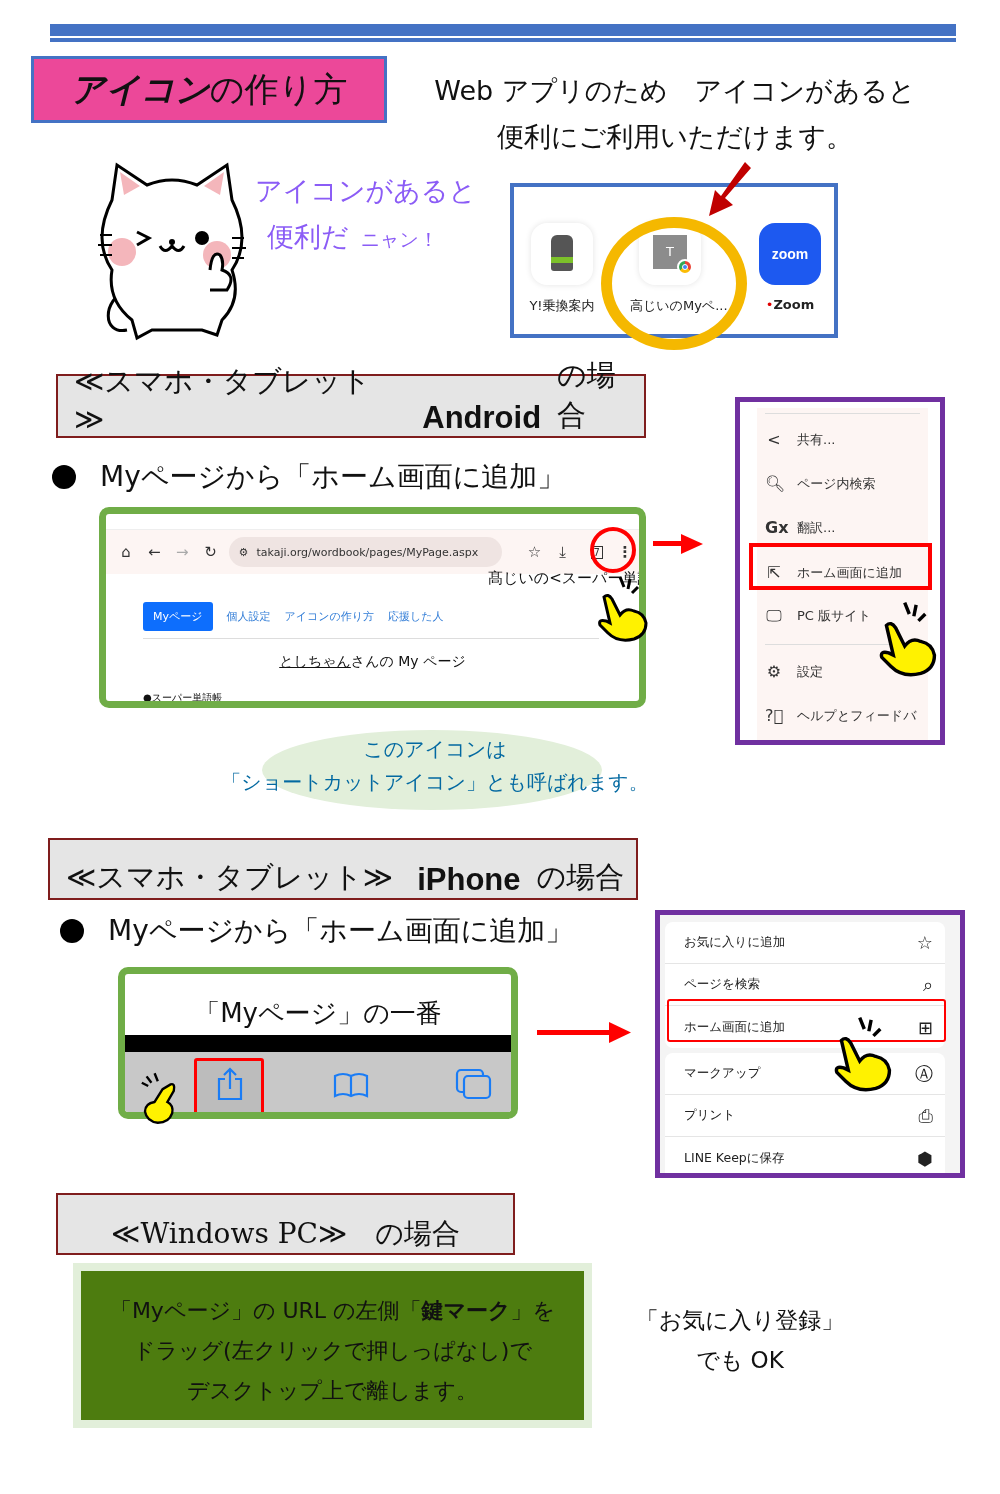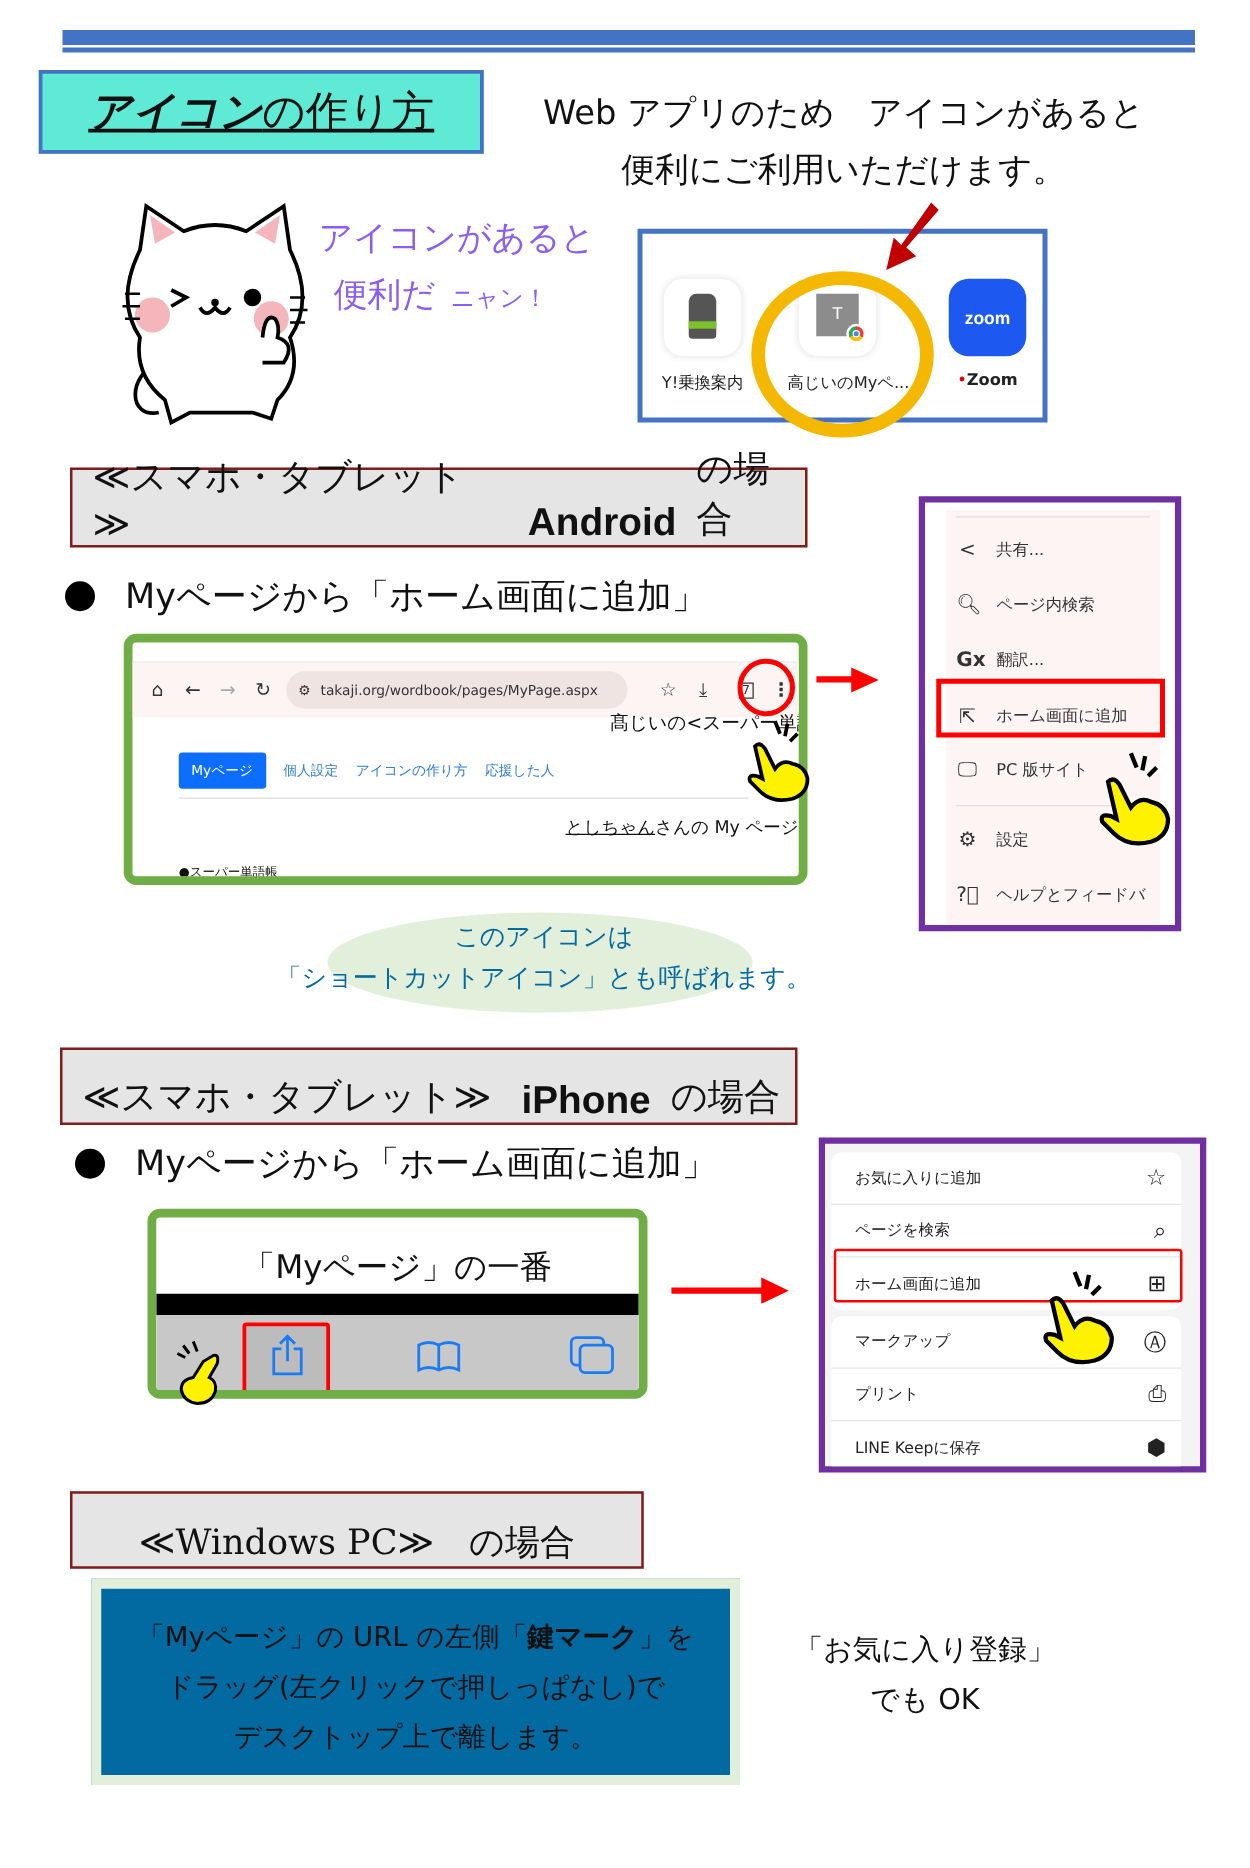--- a/index.html
+++ b/index.html
@@ -5,22 +5,22 @@
   * { box-sizing: border-box; margin: 0; padding: 0; }
   html, body { width: 1000px; height: 1494px; background: #ffffff; overflow: hidden; }
   body { position: relative; font-family: "DejaVu Sans", "Liberation Sans", sans-serif; color: #111; }
   .abs { position: absolute; }
 
   
   .rule-thick { left: 50px; top: 24px; width: 906px; height: 12px; background: #4472c4; }
   .rule-thin { left: 50px; top: 38px; width: 906px; height: 4px; background: #4472c4; }
 
   
-  .title-box { left: 31px; top: 56px; width: 356px; height: 67px; border: 3px solid #4472c4; background: #5eead4;
-    display: flex; align-items: center; justify-content: center; font-size: 34px; text-decoration: underline; }
+  .title-box { left: 31px; top: 56px; width: 356px; height: 67px; border: 3px solid #4472c4; background: #ec4899;
+    display: flex; align-items: center; justify-content: center; font-size: 34px; }
   .title-box .strong { font-weight: bold; font-style: italic; }
   .intro { left: 410px; top: 68px; width: 530px; text-align: center; font-size: 27px; line-height: 46px; color: #111; }
 
   
   .cat { left: 92px; top: 160px; width: 160px; height: 185px; }
   .cat-speech { left: 255px; top: 168px; color: #8b5cf6; font-size: 27px; line-height: 46px; }
   .cat-speech .small { font-size: 19px; margin-left: 12px; }
 
   
   .icons-panel { left: 510px; top: 183px; width: 328px; height: 155px; border: 4px solid #4472c4; background: #fff; }
@@ -39,21 +39,21 @@
 
   
   .android-frame { left: 99px; top: 507px; width: 547px; height: 201px; border: 7px solid #70ad47; border-radius: 10px; background: #fff; overflow: hidden; }
   .toolbar { position: absolute; left: 0; top: 15px; width: 100%; height: 45px; background: #fdf5f3; border-top: 1px solid #eee; display: flex; align-items: center; font-size: 15px; color: #333; }
   .tb-btn { width: 32px; text-align: center; }
   .url-bar { margin-left: 4px; width: 310px; height: 30px; border-radius: 15px; background: #efe4e2; display: flex; align-items: center; font-size: 11px; padding-left: 10px; gap: 8px; }
   .page-heading { position: absolute; top: 55px; width: 100%; text-align: right; font-size: 15px; margin-left: 41px; }
   .nav-tabs { position: absolute; top: 88px; left: 37px; display: flex; gap: 14px; font-size: 11px; color: #2f7bd6; align-items: center; }
   .nav-tabs .active { background: #0d6efd; color: #fff; padding: 7px 10px; border-radius: 3px; }
   .hr { position: absolute; left: 37px; right: 40px; top: 124px; border-top: 1px solid #ddd; }
-  .mypage-line { position: absolute; top: 139px; width: 100%; text-align: right; font-size: 14px; }
+  .mypage-line { position: absolute; top: 139px; width: 100%; text-align: center; font-size: 14px; }
   .mypage-line u { text-decoration: underline; }
   .wordbook-line { position: absolute; left: 37px; top: 177px; font-size: 10px; }
   .red-circle { left: 590px; top: 527px; width: 46px; height: 46px; border: 4px solid #ff0000; border-radius: 50%; }
 
   
   .android-menu { left: 735px; top: 397px; width: 210px; height: 348px; border: 5px solid #7030a0; background: #fff; overflow: hidden; }
   .android-menu .inner { position: absolute; left: 17px; top: 6px; right: 12px; bottom: 0; background: #fdf5f3; }
   .am-item { position: absolute; left: 8px; display: flex; align-items: center; font-size: 13px; color: #333; gap: 14px; }
   .am-icon { width: 18px; text-align: center; font-size: 16px; }
   .am-highlight { left: 749px; top: 543px; width: 183px; height: 47px; border: 4px solid #ff0000; }
@@ -71,21 +71,21 @@
   .ios-icon { position: absolute; top: 96px; color: #1a7cf5; }
 
   .iphone-menu { left: 655px; top: 910px; width: 310px; height: 268px; border: 5px solid #7030a0; background: #f4f4f4; overflow: hidden; }
   .im-group { position: absolute; left: 5px; right: 15px; background: #fff; border-radius: 8px; }
   .im-item { height: 42px; display: flex; align-items: center; justify-content: space-between; padding: 0 12px 0 19px; font-size: 12.5px; color: #222; border-bottom: 1px solid #e5e5e5; }
   .im-item:last-child { border-bottom: none; }
   .im-icon { font-size: 18px; color: #222; }
   .im-highlight { left: 667px; top: 999px; width: 279px; height: 43px; border: 2px solid #ff0000; border-radius: 3px; }
 
   
-  .win-text-box { left: 73px; top: 1263px; width: 519px; height: 165px; border: 8px solid #e2efda; background: #0369a1; text-align: center; font-size: 22px; line-height: 40px; padding-top: 20px; }
+  .win-text-box { left: 73px; top: 1263px; width: 519px; height: 165px; border: 8px solid #e2efda; background: #4d7c0f; text-align: center; font-size: 22px; line-height: 40px; padding-top: 20px; }
   .win-text-box b { font-weight: bold; }
   .fav-note { left: 620px; top: 1300px; width: 240px; text-align: center; font-size: 23px; line-height: 40px; }
 
   .hand { position: absolute; }
 </style>
 </head>
 <body>
 
 <div class="abs rule-thick"></div>
 <div class="abs rule-thin"></div>

